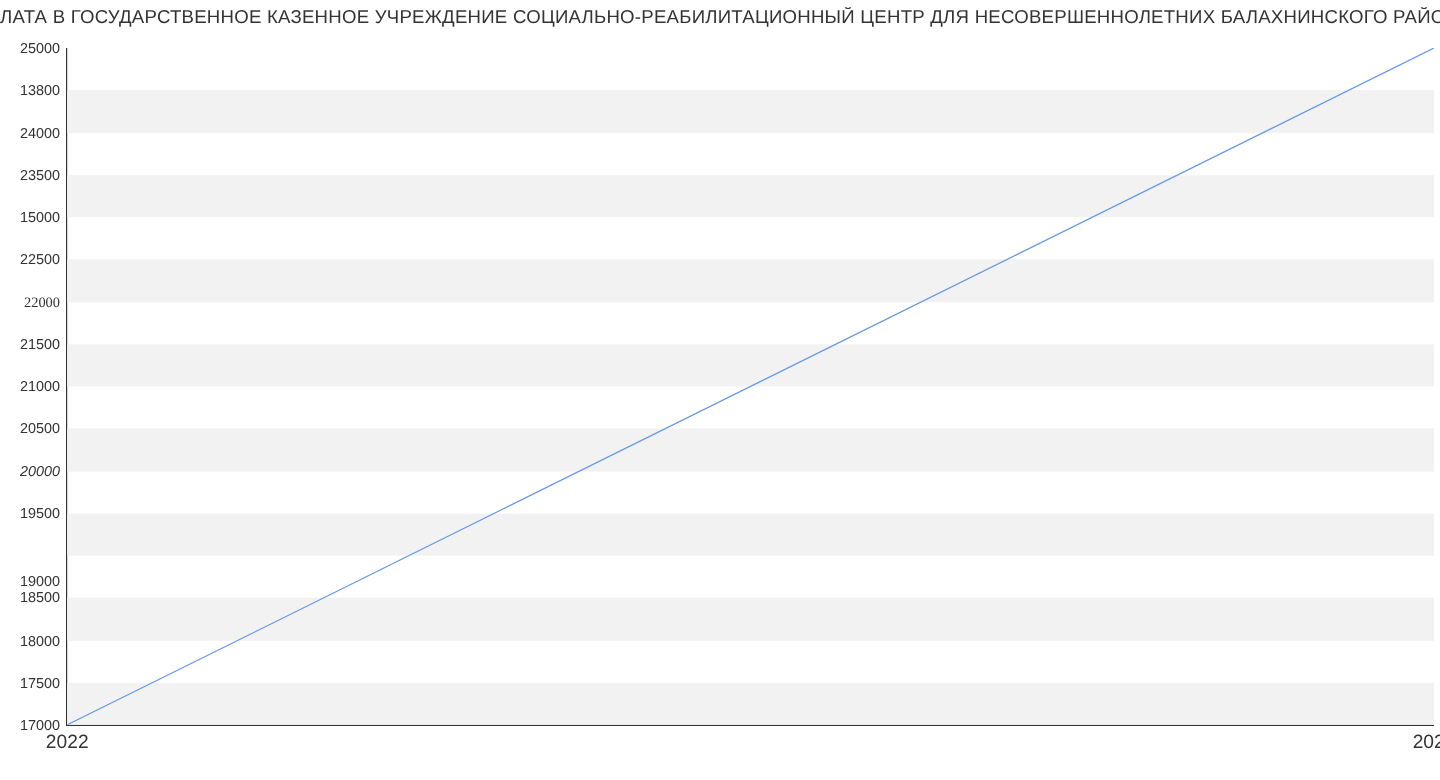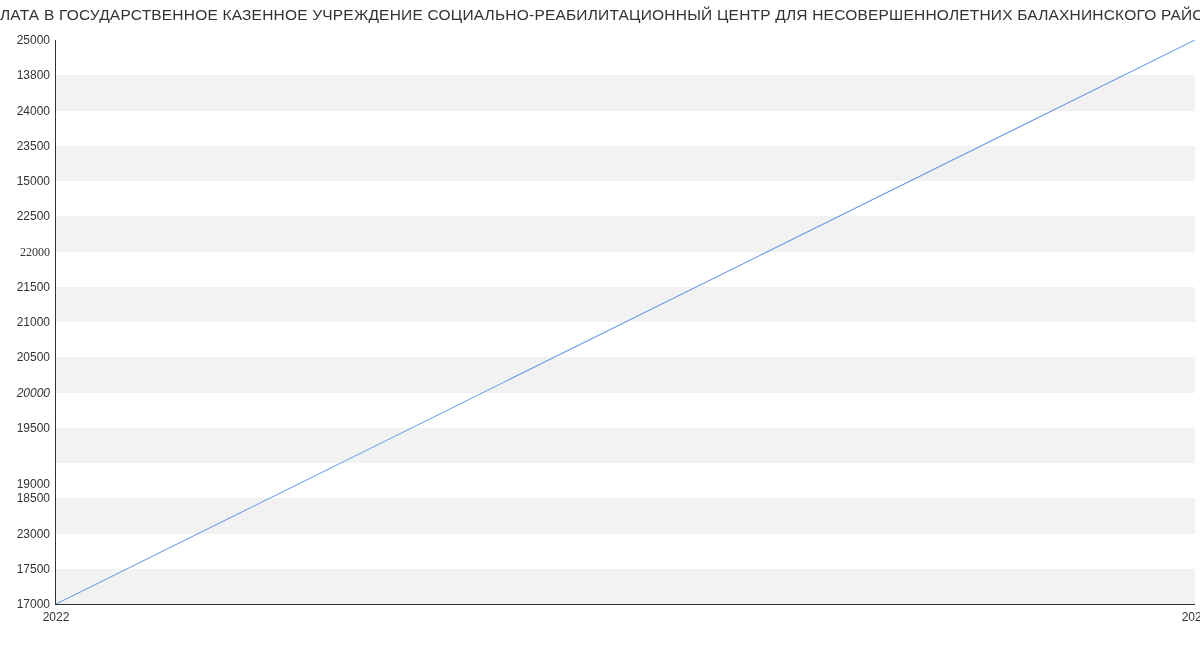--- a/index.html
+++ b/index.html
@@ -17,21 +17,21 @@
     .gridline {
       position: absolute; left: 0; right: 0; height: 28px;
       background: #f2f2f2;
     }
     .tick-y {
       position: absolute; right: 100%; padding-right: 6px;
       transform: translateY(-50%); font-size: 12px; color: #333; line-height: 1;
     }
     .tick-x {
       position: absolute; top: 100%; padding-top: 6px;
-      transform: translateX(-50%); font-size: 12px; color: #333;
+      transform: translateX(-50%); font-size: 16px; color: #333;
     }
     .line-svg { position: absolute; inset: 0; width: 100%; height: 100%; }
     .line-path { fill: none; stroke: #6699e8; stroke-width: 1.4; stroke-linecap: round; }
   </style>
 </head>
 <body>
 
 <div class="chart-wrap">
   <div class="title">ЛАТА В ГОСУДАРСТВЕННОЕ КАЗЕННОЕ УЧРЕЖДЕНИЕ СОЦИАЛЬНО-РЕАБИЛИТАЦИОННЫЙ ЦЕНТР ДЛЯ НЕСОВЕРШЕННОЛЕТНИХ БАЛАХНИНСКОГО РАЙОНА | Данные mnogo</div>
   <div class="plot" id="plot">
@@ -39,21 +39,21 @@
   <div class="gridline" style="top: 93.75%; height: 6.25%;"></div>
       <div class="gridline" style="top: 81.25%; height: 6.25%;"></div>
       <div class="gridline" style="top: 68.75%; height: 6.25%;"></div>
       <div class="gridline" style="top: 56.25%; height: 6.25%;"></div>
       <div class="gridline" style="top: 43.75%; height: 6.25%;"></div>
       <div class="gridline" style="top: 31.25%; height: 6.25%;"></div>
       <div class="gridline" style="top: 18.75%; height: 6.25%;"></div>
       <div class="gridline" style="top: 6.25%; height: 6.25%;"></div>
       <div class="tick-y" style="top: 100%;">17000</div>
       <div class="tick-y" style="top: 93.75%; margin-left: 44px;">17500</div>
-      <div class="tick-y" style="top: 87.5%;">23000</div>
+      <div class="tick-y" style="top: 87.5%;">18000</div>
       <div class="tick-y" style="top: 81.25%;">18500</div>
       <div class="tick-y" style="top: 75%; margin-top: 21px;">19000</div>
       <div class="tick-y" style="top: 68.75%;">19500</div>
       <div class="tick-y" style="top: 62.5%; font-style: italic;">20000</div>
       <div class="tick-y" style="top: 56.25%;">20500</div>
       <div class="tick-y" style="top: 50%;">21000</div>
       <div class="tick-y" style="top: 43.75%;">21500</div>
       <div class="tick-y" style="top: 37.5%; font-family: Liberation Serif, serif;">22000</div>
       <div class="tick-y" style="top: 31.25%;">22500</div>
       <div class="tick-y" style="top: 25%;">15000</div>

